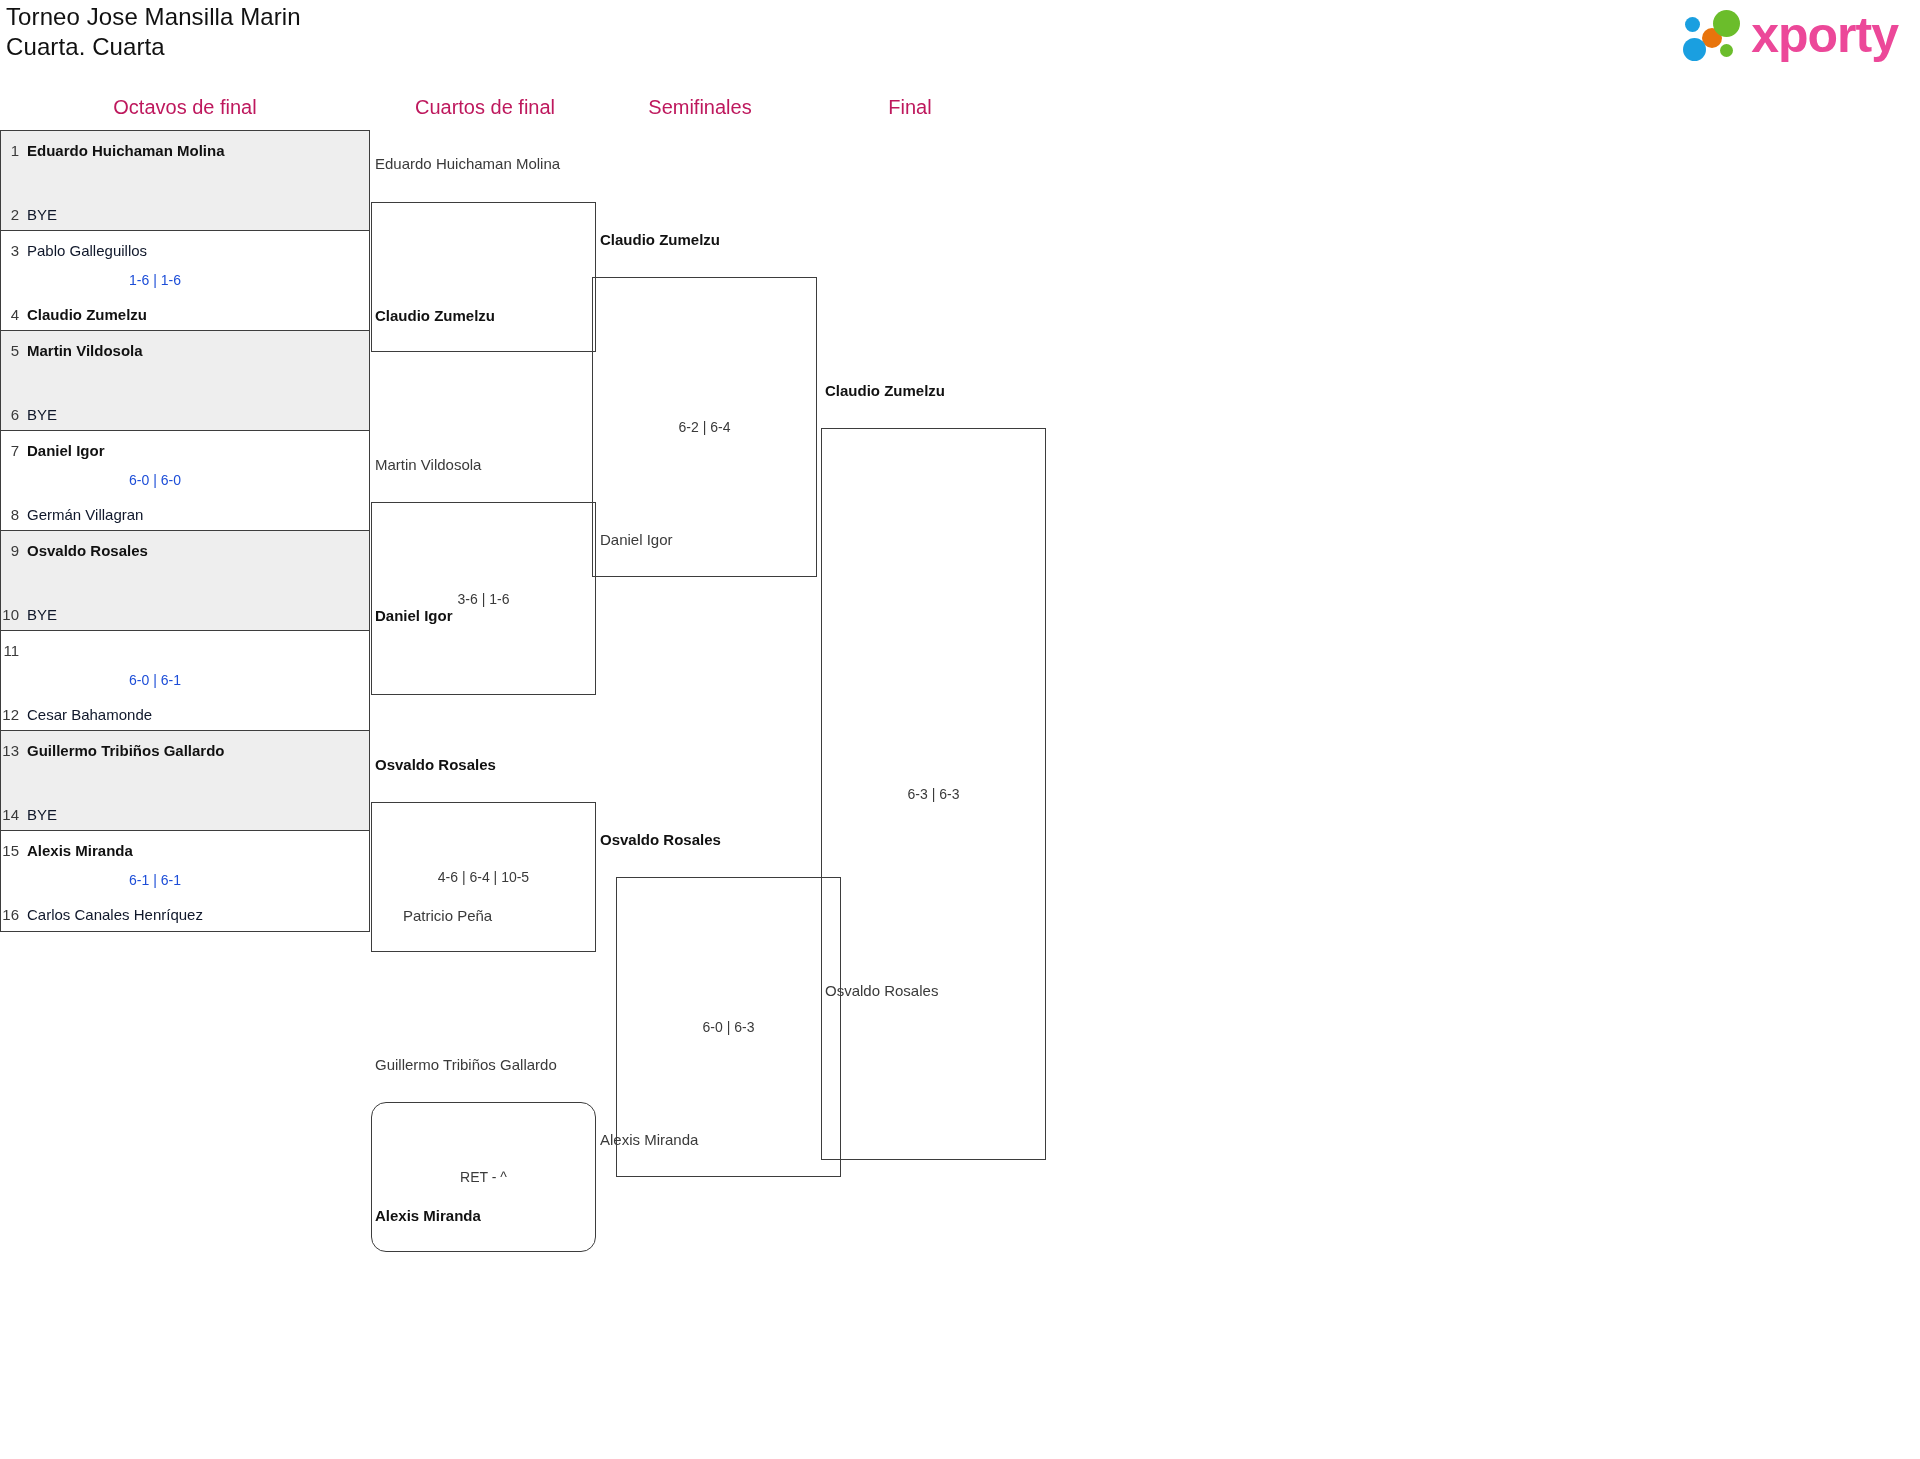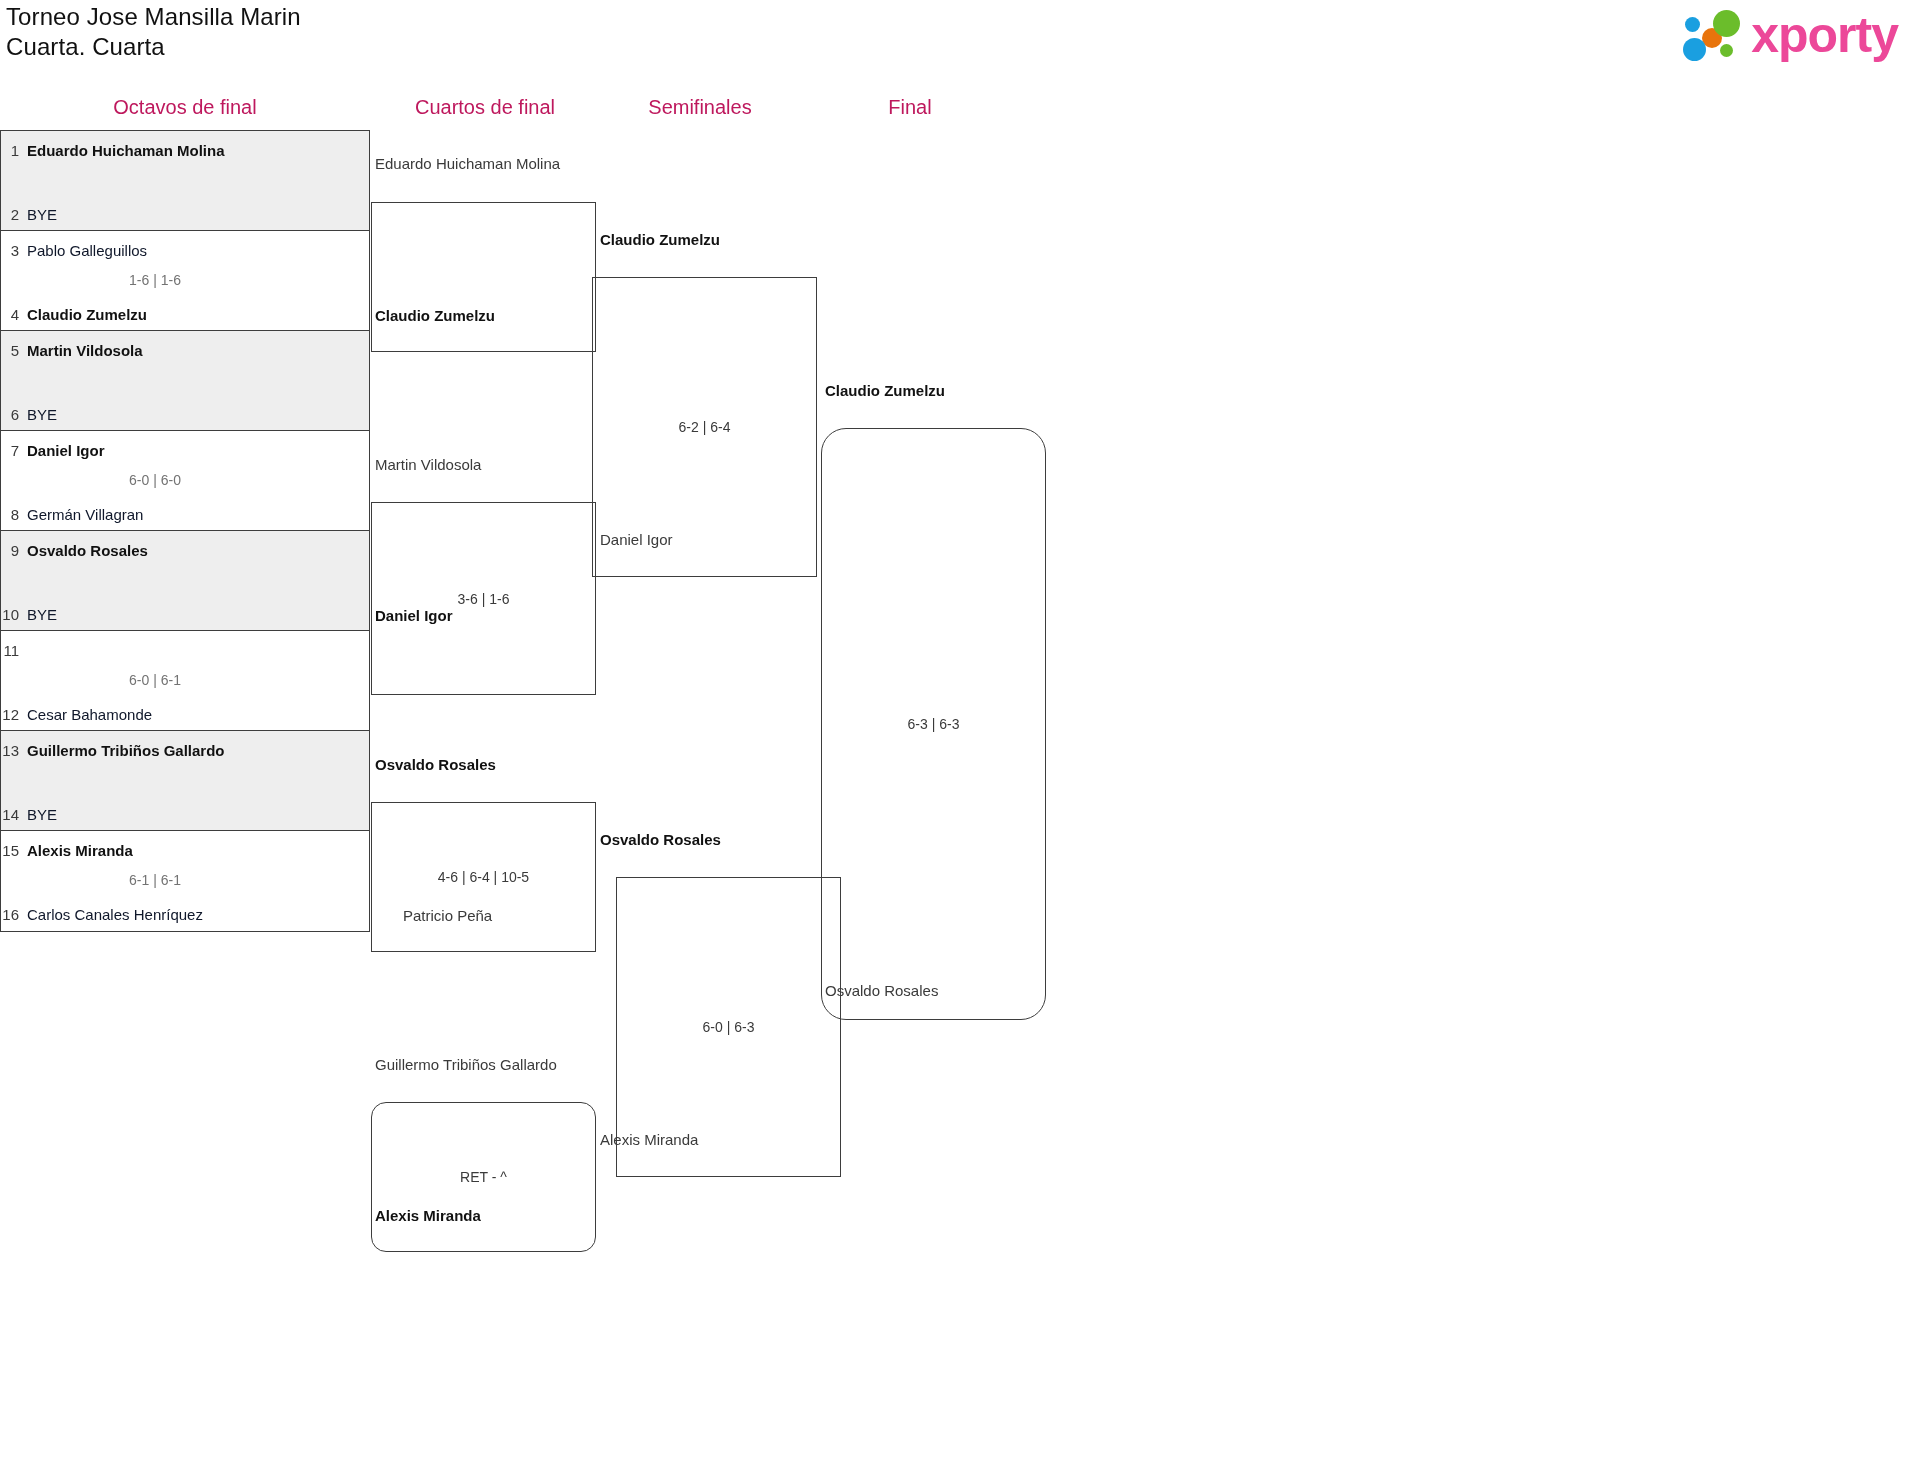--- a/index.html
+++ b/index.html
@@ -39,21 +39,21 @@
   .r1 .r1-match:last-child { border-bottom: none; }
   .r1-match.shaded { background: #eeeeee; }
   .slot { position: absolute; left: 0; width: 100%; height: 20px; display: flex; align-items: center; }
   .slot.top { top: 9px; }
   .slot.bot { top: 73px; }
   .seed { width: 26px; text-align: right; padding-right: 8px; font-size: 15px; color: #3a3a3a; flex: 0 0 26px; }
   .pname { font-size: 15px; color: #0f172a; white-space: nowrap; }
   .pname.win { font-weight: 700; color: #111; }
   .r1-score {
     position: absolute; left: 0; right: 0; top: 41px; height: 18px;
-    text-align: center; font-size: 14px; color: #737373; padding-right: 60px;
+    text-align: center; font-size: 14px; color: #1d4ed8; padding-right: 60px;
   }
 
   
   .bx { position: absolute; border: 1px solid #3d3d3d; }
   .bx-score {
     position: absolute; left: 0; right: 0; top: 50%; transform: translateY(-50%);
     text-align: center; font-size: 14px; color: #3a3a3a; white-space: nowrap;
   }
   
   .nm-above { position: absolute; font-size: 15px; color: #3a3a3a; white-space: nowrap; }
@@ -216,18 +216,18 @@
   </div>
   <div class="nm-inside" style="left:600px; top:531px;">Daniel Igor</div>
 
   <div class="nm-above nm-win" style="left:600px; top:831px;">Osvaldo Rosales</div>
   <div class="bx" style="left:616px; top:877px; width:225px; height:300px;">
     <div class="bx-score">6-0 | 6-3</div>
   </div>
   <div class="nm-inside" style="left:600px; top:1131px;">Alexis Miranda</div>
 
   <div class="nm-above nm-win" style="left:825px; top:382px;">Claudio Zumelzu</div>
-  <div class="bx" style="left:821px; top:428px; width:225px; height:592px;border-radius:25px;">
+  <div class="bx" style="left:821px; top:428px; width:225px; height:732px;">
     <div class="bx-score">6-3 | 6-3</div>
   </div>
   <div class="nm-inside" style="left:825px; top:982px;">Osvaldo Rosales</div>
 
 </div>
 
 </body></html>

